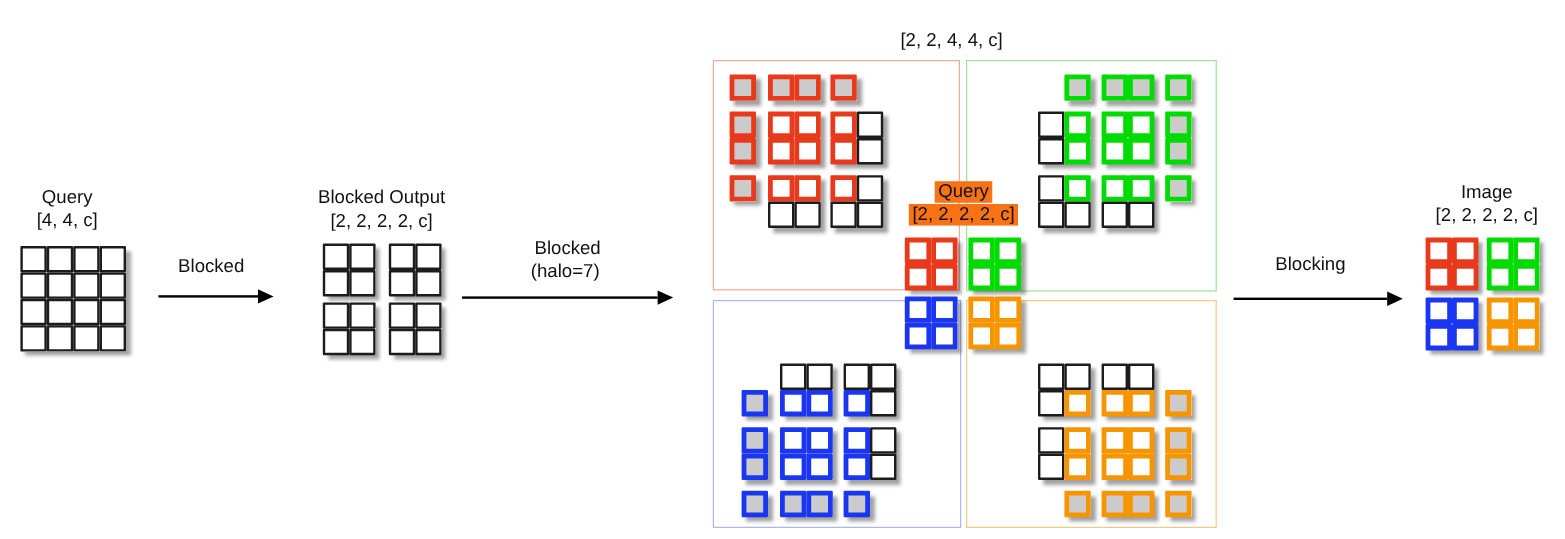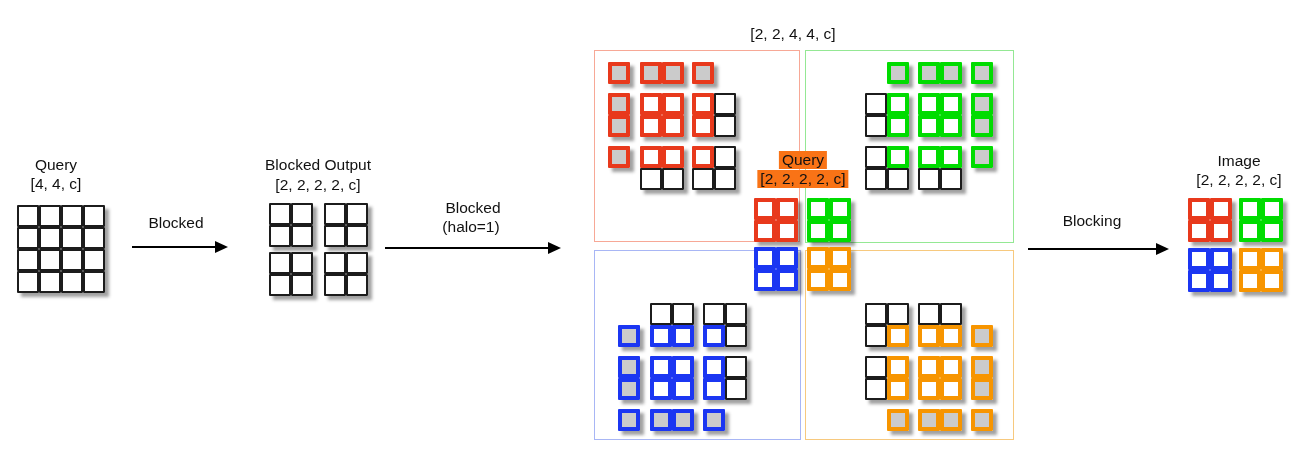--- a/index.html
+++ b/index.html
@@ -40,21 +40,21 @@
 
   <div class="lbl" style="left:56px;top:156px">Query</div>
   <div class="lbl" style="left:56px;top:175px">[4, 4, c]</div>
 
   <div class="lbl" style="left:176px;top:214px">Blocked</div>
 
   <div class="lbl" style="left:318px;top:156px">Blocked Output</div>
   <div class="lbl" style="left:318px;top:176px">[2, 2, 2, 2, c]</div>
 
   <div class="lbl" style="left:473px;top:199px">Blocked</div>
-  <div class="lbl" style="left:471px;top:218px">(halo=1)</div>
+  <div class="lbl" style="left:471px;top:218px">(halo=7)</div>
 
   <div class="lbl" style="left:793px;top:25px">[2, 2, 4, 4, c]</div>
 
   <div class="lbl bg" style="left:803px;top:151px">Query</div>
   <div class="lbl bg" style="left:803px;top:170px">[2, 2, 2, 2, c]</div>
 
   <div class="lbl" style="left:1092px;top:212px">Blocking</div>
 
   <div class="lbl" style="left:1239px;top:152px">Image</div>
   <div class="lbl" style="left:1239px;top:171px">[2, 2, 2, 2, c]</div>

